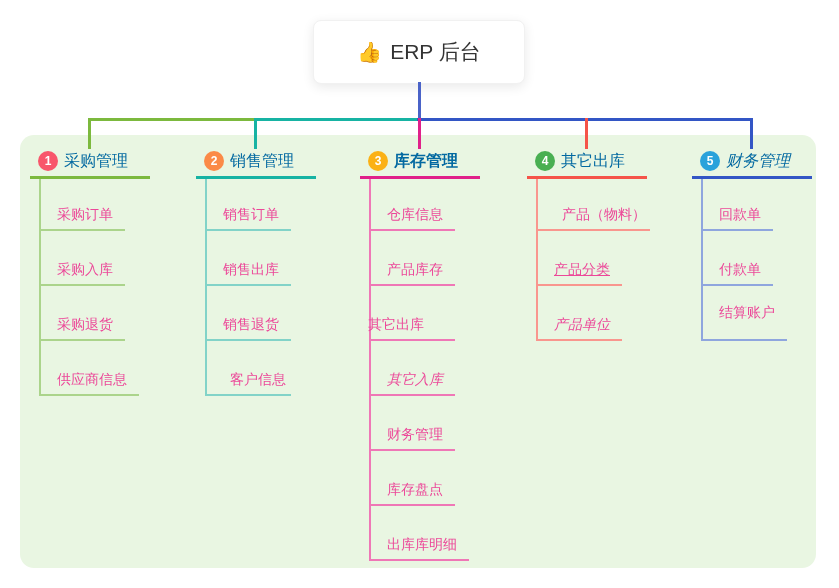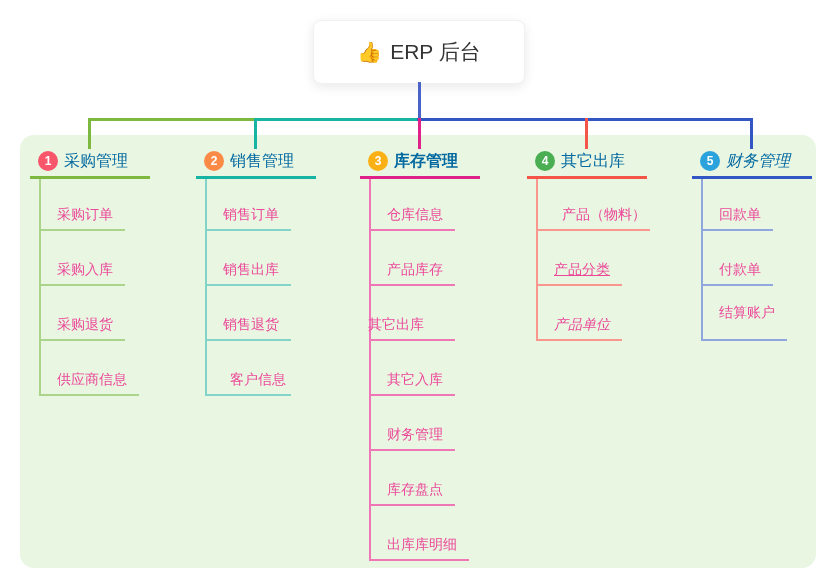--- a/index.html
+++ b/index.html
@@ -75,21 +75,21 @@
     <div class="badge" style="left: 368px; top: 151px; background: rgb(251, 177, 22);">3</div>
     <div class="btitle" style="left: 394px; top: 150px; font-weight: bold;">库存管理</div>
     <div class="vline" style="left: 369px; top: 179px; width: 2px; height: 382px; background: rgb(239, 119, 182);"></div>
     <div class="hline" style="left: 369px; top: 229px; width: 86px; height: 2px; background: rgb(239, 119, 182);"></div>
     <div class="slabel" style="left: 387px; top: 204px;">仓库信息</div>
     <div class="hline" style="left: 369px; top: 284px; width: 86px; height: 2px; background: rgb(239, 119, 182);"></div>
     <div class="slabel" style="left: 387px; top: 259px;">产品库存</div>
     <div class="hline" style="left: 369px; top: 339px; width: 86px; height: 2px; background: rgb(239, 119, 182);"></div>
     <div class="slabel" style="left: 368px; top: 314px;">其它出库</div>
     <div class="hline" style="left: 369px; top: 394px; width: 86px; height: 2px; background: rgb(239, 119, 182);"></div>
-    <div class="slabel" style="left: 387px; top: 369px;">其它入库</div>
+    <div class="slabel" style="left: 387px; top: 369px; font-style: italic;">其它入库</div>
     <div class="hline" style="left: 369px; top: 449px; width: 86px; height: 2px; background: rgb(239, 119, 182);"></div>
     <div class="slabel" style="left: 387px; top: 424px;">财务管理</div>
     <div class="hline" style="left: 369px; top: 504px; width: 86px; height: 2px; background: rgb(239, 119, 182);"></div>
     <div class="slabel" style="left: 387px; top: 479px;">库存盘点</div>
     <div class="hline" style="left: 369px; top: 559px; width: 100px; height: 2px; background: rgb(239, 119, 182);"></div>
     <div class="slabel" style="left: 387px; top: 534px;">出库库明细</div>
     <div class="vline" style="left: 585px; top: 118px; width: 3px; height: 31px; background: rgb(245, 84, 73);"></div>
     <div class="hline" style="left: 527px; top: 176px; width: 120px; height: 3px; background: rgb(245, 84, 73);"></div>
     <div class="badge" style="left: 535px; top: 151px; background: rgb(73, 175, 82);">4</div>
     <div class="btitle" style="left: 561px; top: 150px;">其它出库</div>

